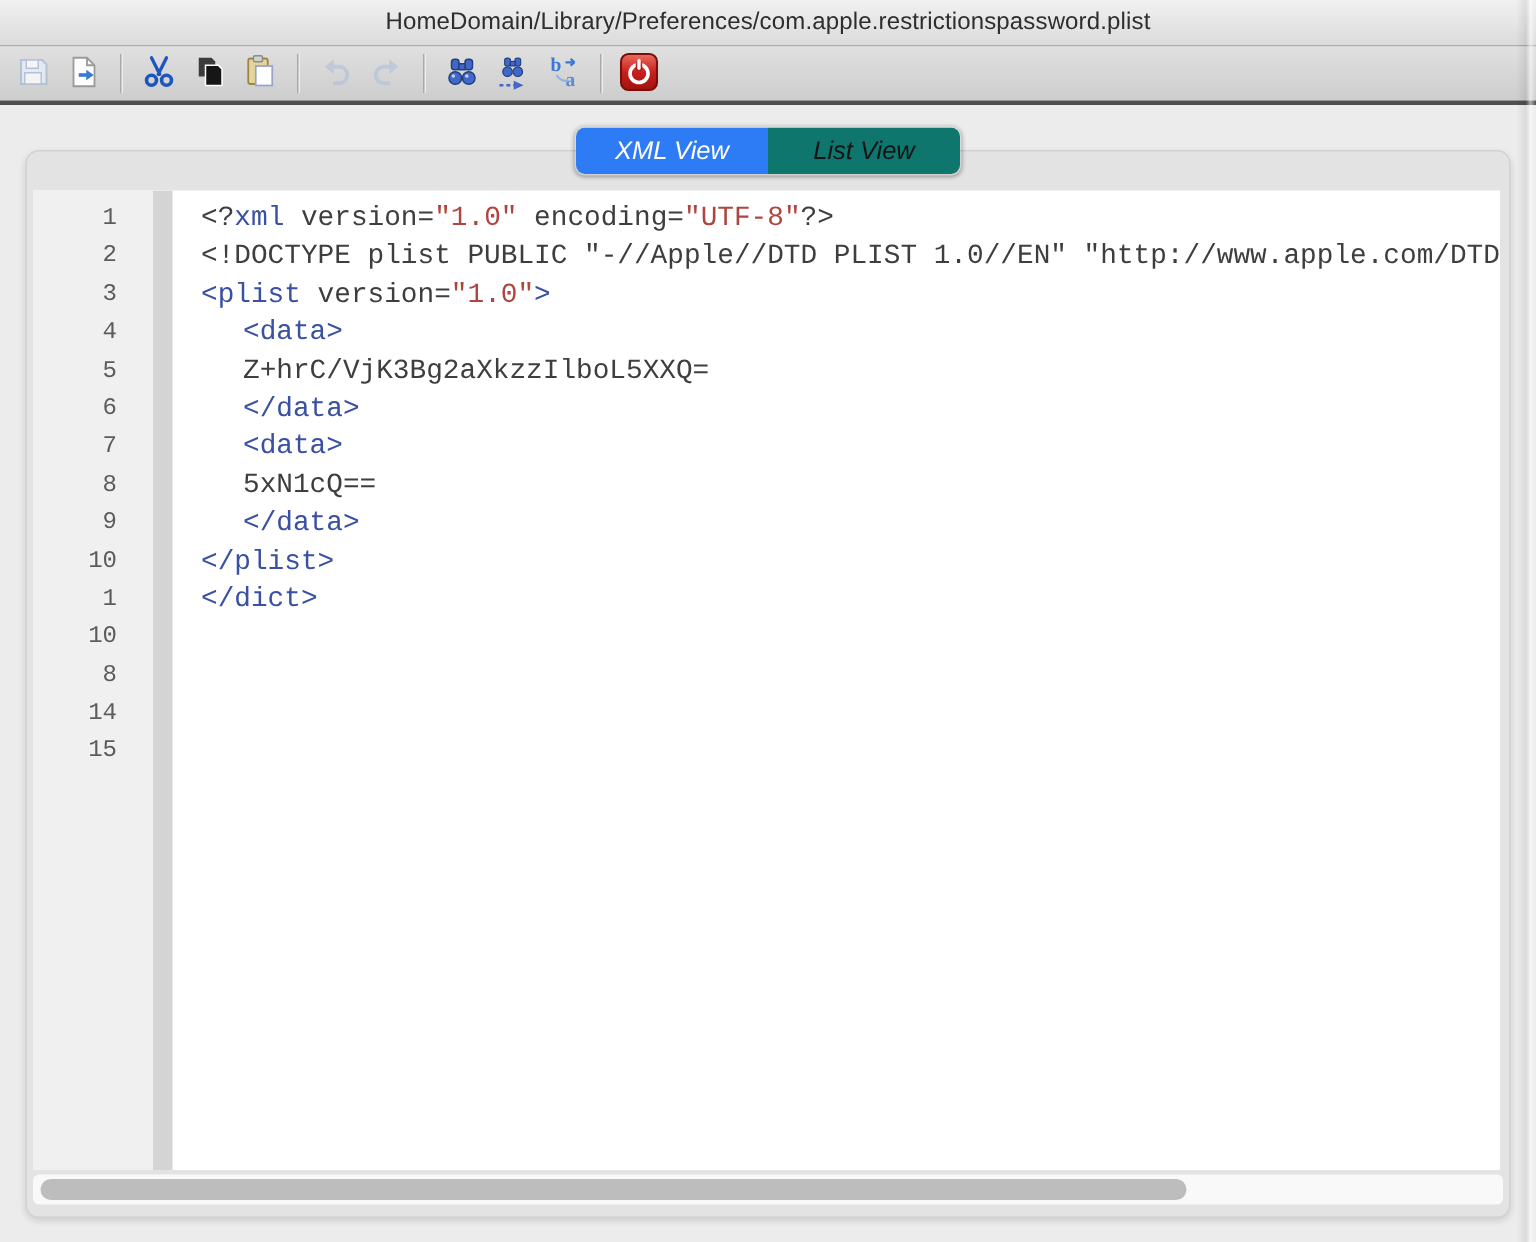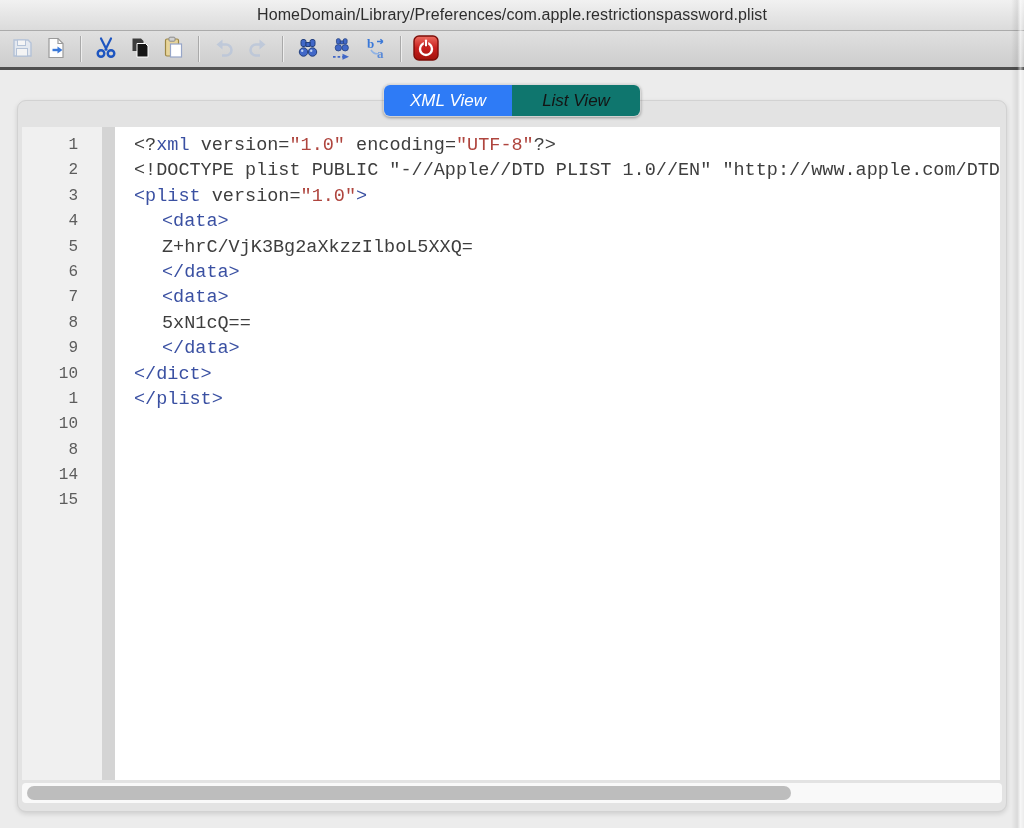--- a/index.html
+++ b/index.html
@@ -214,22 +214,22 @@
   <div class="codearea" id="codearea">
       <div class="ln"><span class="seg-p">&lt;?</span><span class="seg-t">xml</span><span class="seg-p"> version=</span><span class="seg-v">"1.0"</span><span class="seg-p"> encoding=</span><span class="seg-v">"UTF-8"</span><span class="seg-p">?&gt;</span></div>
       <div class="ln"><span class="seg-p">&lt;!DOCTYPE plist PUBLIC "-//Apple//DTD PLIST 1.0//EN" "http://www.apple.com/DTDs/PropertyList-1.0.dtd"&gt;</span></div>
       <div class="ln"><span class="seg-t">&lt;plist</span><span class="seg-p"> version=</span><span class="seg-v">"1.0"</span><span class="seg-t">&gt;</span></div>
       <div class="ln" style="padding-left: 28px;"><span class="seg-t">&lt;data&gt;</span></div>
       <div class="ln" style="padding-left: 28px;"><span class="seg-p">Z+hrC/VjK3Bg2aXkzzIlboL5XXQ=</span></div>
       <div class="ln" style="padding-left: 28px;"><span class="seg-t">&lt;/data&gt;</span></div>
       <div class="ln" style="padding-left: 28px;"><span class="seg-t">&lt;data&gt;</span></div>
       <div class="ln" style="padding-left: 28px;"><span class="seg-p">5xN1cQ==</span></div>
       <div class="ln" style="padding-left: 28px;"><span class="seg-t">&lt;/data&gt;</span></div>
+      <div class="ln"><span class="seg-t">&lt;/plist&gt;</span></div>
       <div class="ln"><span class="seg-t">&lt;/dict&gt;</span></div>
-      <div class="ln"><span class="seg-t">&lt;/plist&gt;</span></div>
       <div class="ln"></div>
     </div>
 </div>
 
 <div class="hscroll">
   <div class="hthumb" id="hthumb" style="width: 78%;"></div>
 </div>
 
 <div class="right-edge"></div>
 

